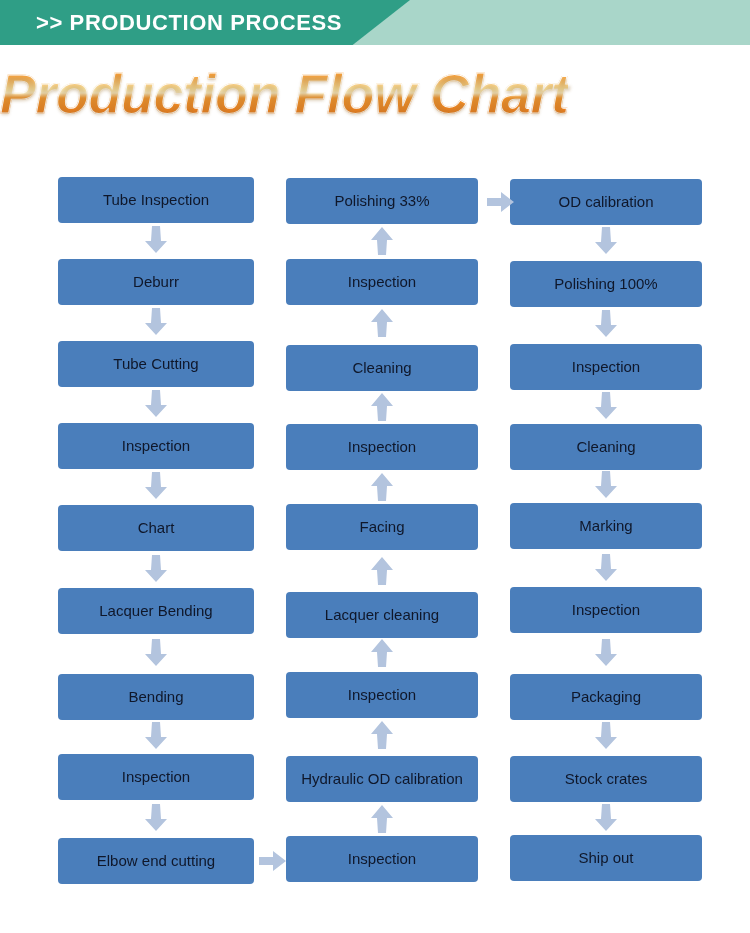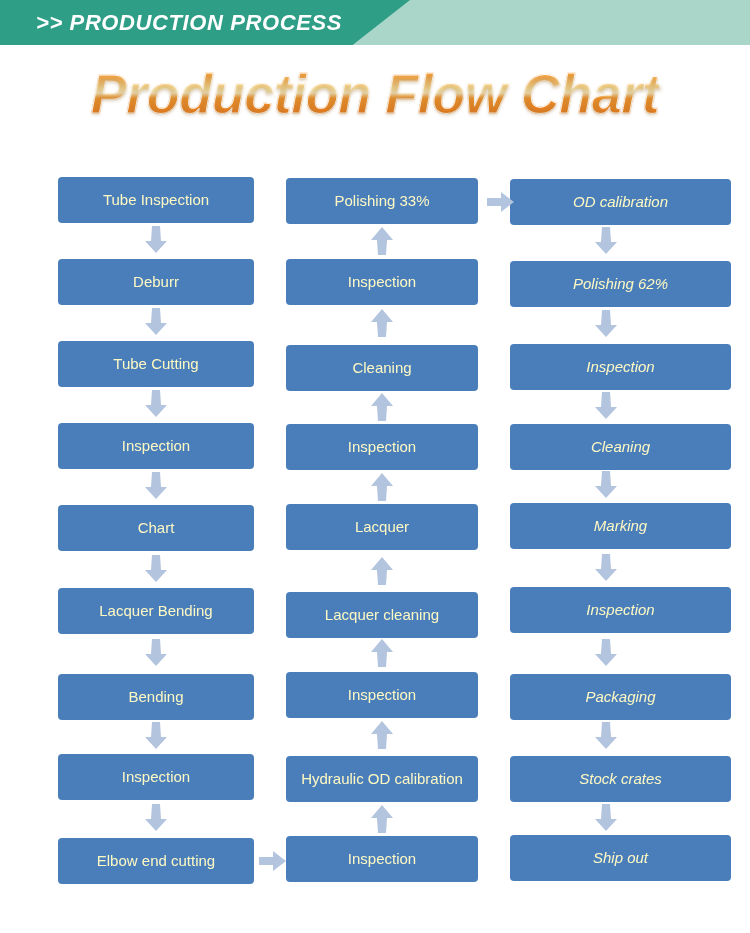--- a/index.html
+++ b/index.html
@@ -38,30 +38,28 @@
     position: absolute;
     left: 36px;
     top: 0;
     height: 62px;
     line-height: 45px;
     color: #ffffff;
     font-size: 22px;
     font-weight: bold;
     letter-spacing: 0.6px;
     white-space: nowrap;
-    font-style: italic;
   }
 
   
   .title-wrap {
     position: absolute;
     left: 0;
     top: 62px;
     width: 750px;
-    text-align: center;
   }
   .title {
     display: inline-block;
     font-size: 54px;
     font-weight: bold;
     font-style: italic;
     letter-spacing: -0.5px;
     background: linear-gradient(180deg,
         #fbb040 0%,
         #f9a03a 22%,
@@ -94,30 +92,30 @@
   .col-1 { left: 58px;  width: 196px; }
   .col-2 { left: 286px; width: 192px; }
   .col-3 { left: 510px; width: 192px; }
 
   .node {
     position: absolute;
     height: 46px;
     line-height: 46px;
     background: #4a7ebb;
     border-radius: 4px;
-    color: #fef9c3;
+    color: #0f172a;
     font-size: 15px;
     text-align: center;
     white-space: nowrap;
     overflow: hidden;
     box-sizing: border-box;
   }
   .col-1 .node { width: 196px; left: 0; }
   .col-2 .node { width: 192px; left: 0; }
-  .col-3 .node { width: 221px; left: 0; font-style: italic; }
+  .col-3 .node { width: 192px; left: 0; }
 
   
   .varrow {
     position: absolute;
     width: 30px;
     height: 28px;
   }
   .varrow svg { display: block; }
 
   
@@ -193,21 +191,21 @@
           <path d="M11 0 L19 0 L20 15 L26 15 L15 27 L4 15 L10 15 Z" fill="#b3c4de"></path>
         </svg>
     </div>
   </div>
 
   <div class="column col-2">
     <div class="node" style="top:178px">Polishing 33%</div>
     <div class="node" style="top:259px">Inspection</div>
     <div class="node" style="top:345px">Cleaning</div>
     <div class="node" style="top:424px">Inspection</div>
-    <div class="node" style="top:504px">Lacquer</div>
+    <div class="node" style="top:504px">Facing</div>
     <div class="node" style="top:592px">Lacquer cleaning</div>
     <div class="node" style="top:672px">Inspection</div>
     <div class="node" style="top:756px">Hydraulic OD calibration</div>
     <div class="node" style="top:836px">Inspection</div>
 
     <div class="varrow" style="left:81px; top:226px">
       <svg width="30" height="30" viewBox="0 0 30 30">
           <path d="M15 1 L26 14 L20 14 L19 29 L11 29 L10 14 L4 14 Z" fill="#b3c4de"></path>
         </svg>
     </div>
@@ -243,21 +241,21 @@
     </div>
     <div class="varrow" style="left:81px; top:804px">
       <svg width="30" height="30" viewBox="0 0 30 30">
           <path d="M15 1 L26 14 L20 14 L19 29 L11 29 L10 14 L4 14 Z" fill="#b3c4de"></path>
         </svg>
     </div>
   </div>
 
   <div class="column col-3">
     <div class="node" style="top:179px">OD calibration</div>
-    <div class="node" style="top:261px">Polishing 62%</div>
+    <div class="node" style="top:261px">Polishing 100%</div>
     <div class="node" style="top:344px">Inspection</div>
     <div class="node" style="top:424px">Cleaning</div>
     <div class="node" style="top:503px">Marking</div>
     <div class="node" style="top:587px">Inspection</div>
     <div class="node" style="top:674px">Packaging</div>
     <div class="node" style="top:756px">Stock crates</div>
     <div class="node" style="top:835px">Ship out</div>
 
     <div class="varrow" style="left:81px; top:227px">
       <svg width="30" height="28" viewBox="0 0 30 28">

